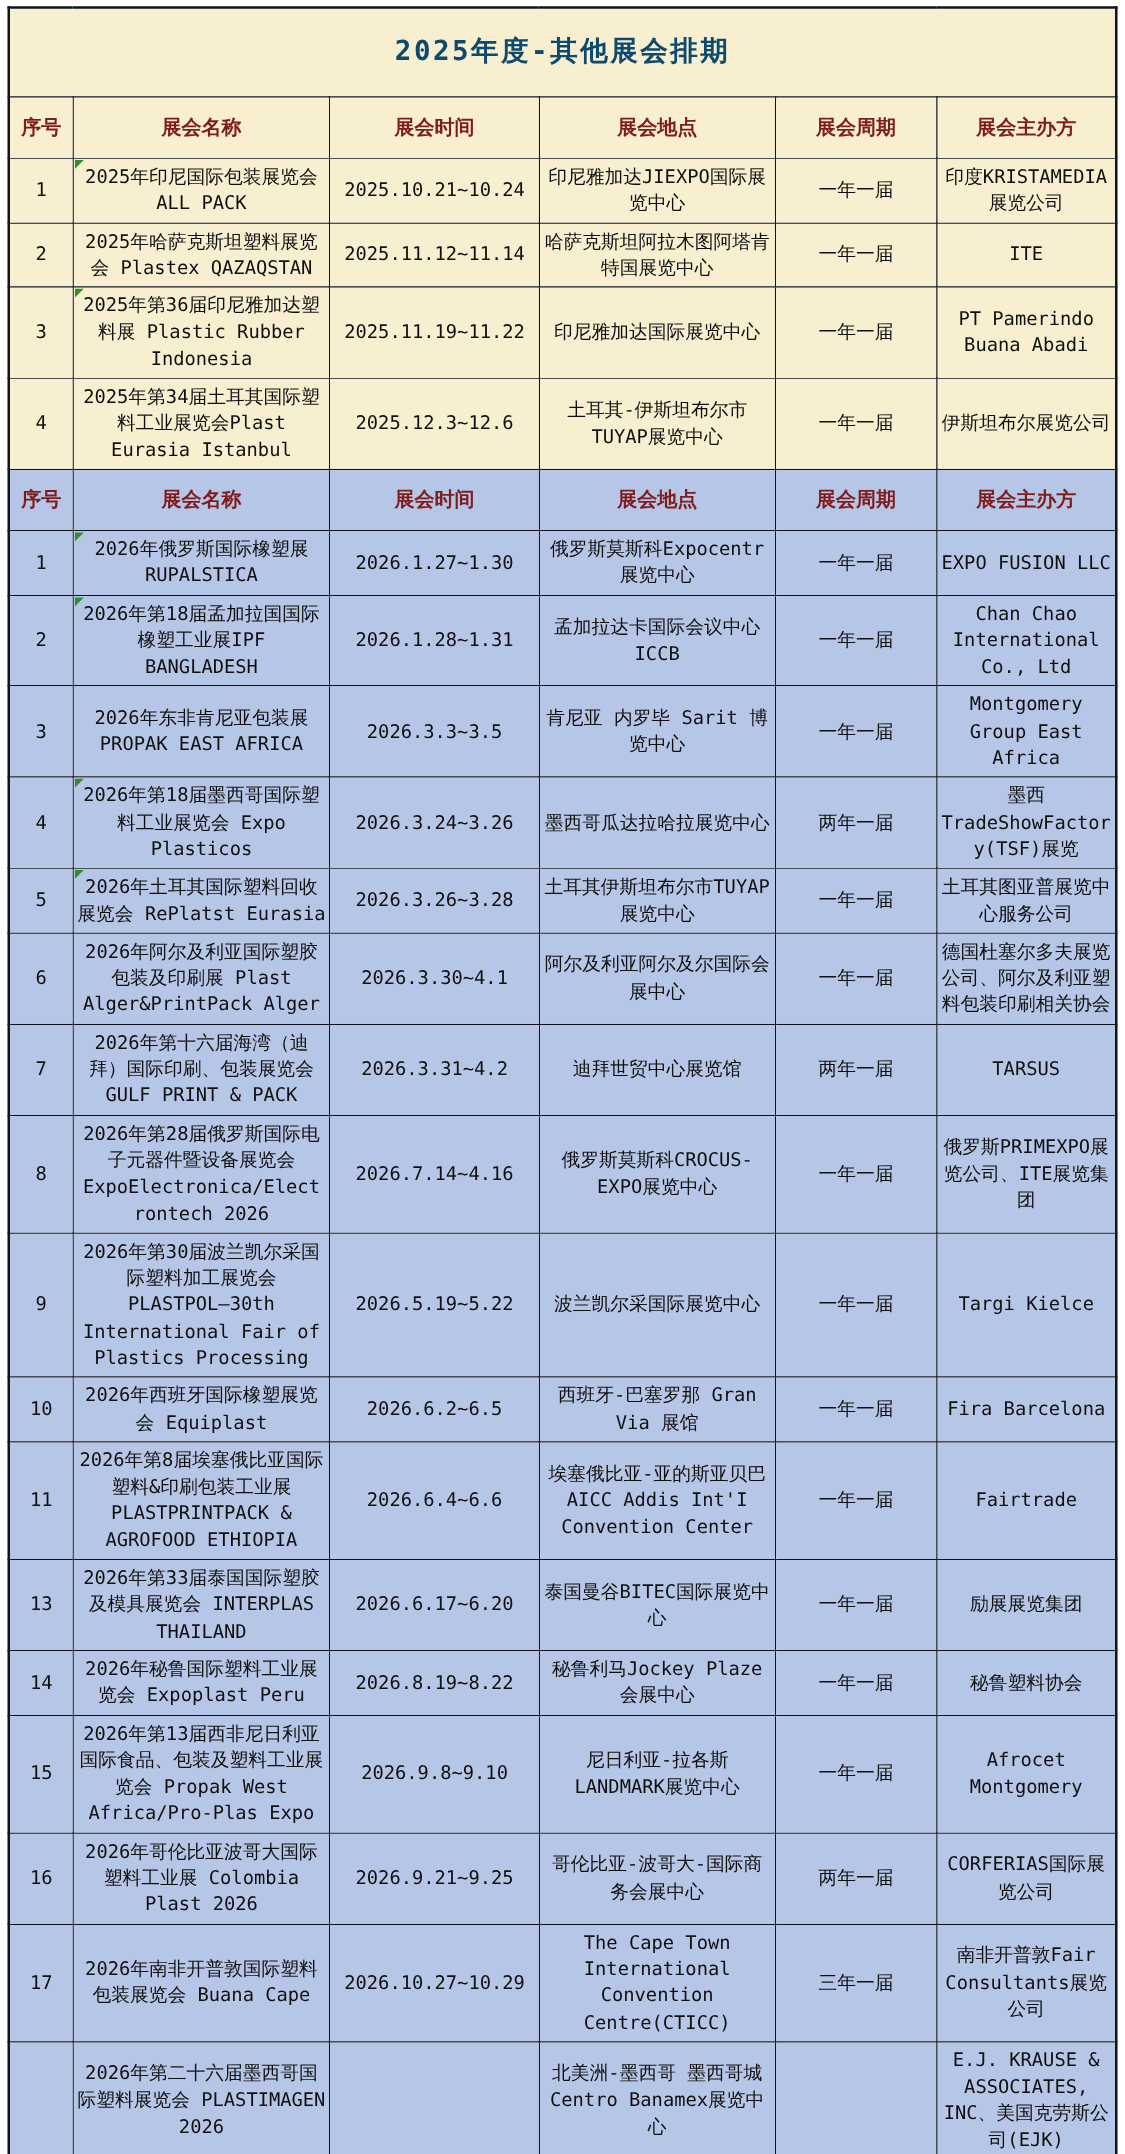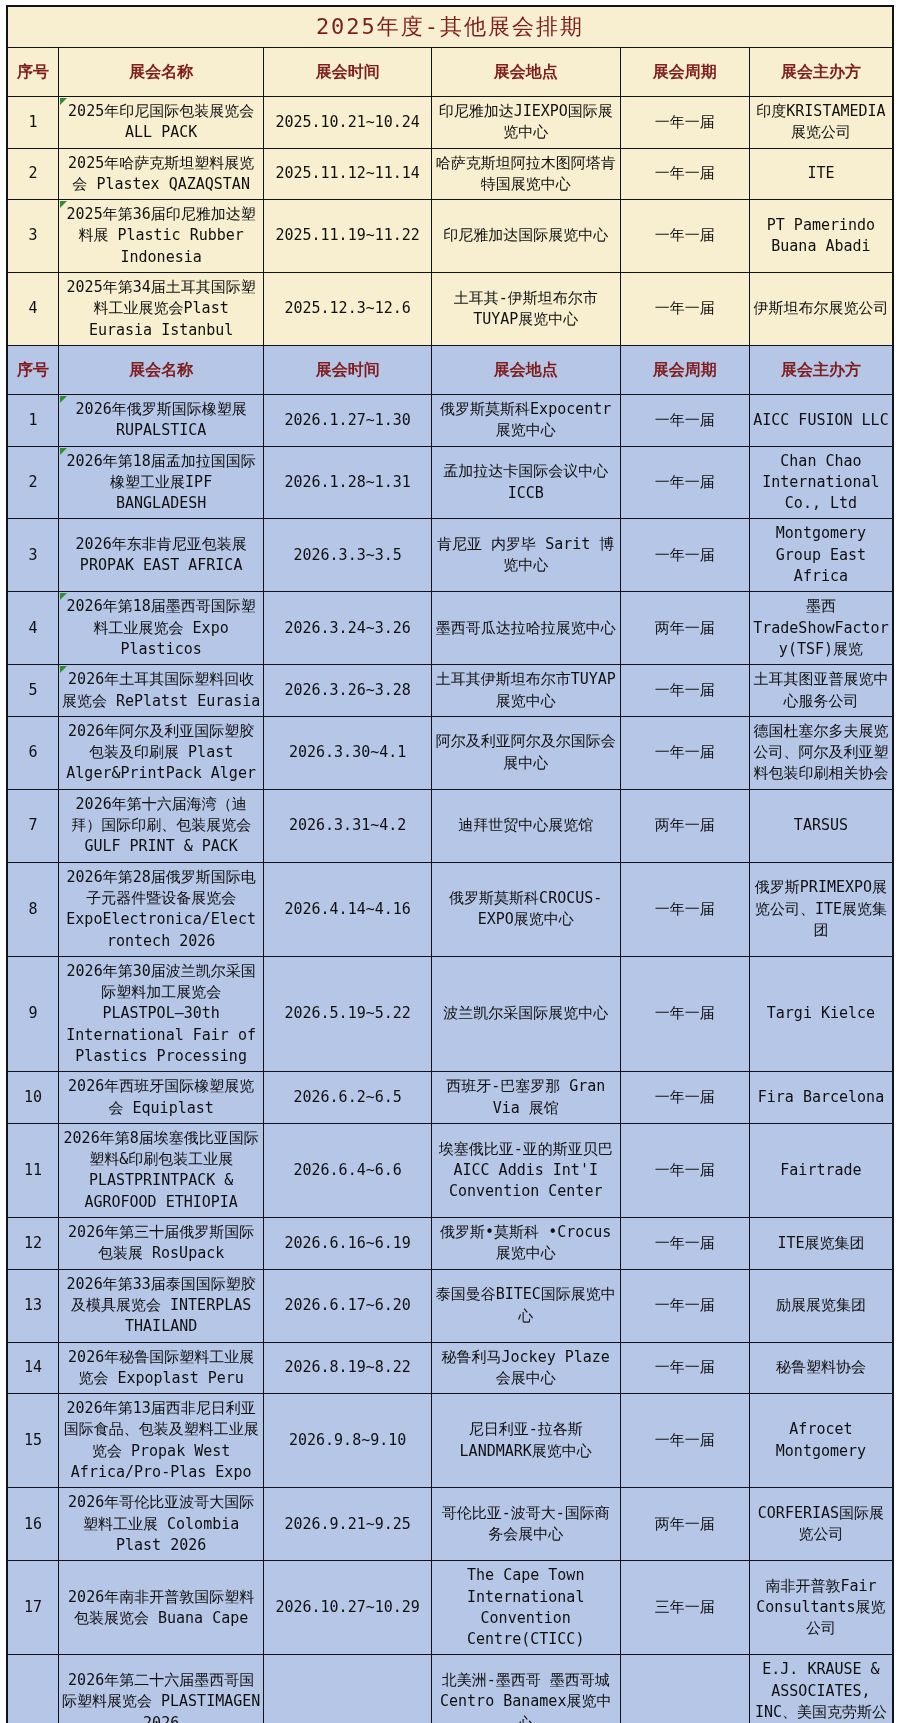--- a/index.html
+++ b/index.html
@@ -29,25 +29,25 @@
     font-size: 15px;
     line-height: 1.42;
     color: #101010;
     word-break: break-word;
     position: relative;
   }
   tr.theme-cream td { background: #F7EFCF; }
   tr.theme-blue  td { background: #B6C6E6; }
   tr.sec-title td {
     font-size: 22px;
-    font-weight: normal;
-    color: #7f1d1d;
+    font-weight: bold;
+    color: #0c4a6e;
     letter-spacing: 2px;
     height: 32px;
-    padding: 4px 0;
+    padding: 19px 0;
   }
   tr.col-head td {
     font-weight: bold;
     font-size: 16px;
     color: #7f1d1d;
     height: 26px;
     padding: 11px 2px;
   }
   td.cell-time { white-space: nowrap; font-size: 14.5px; }
   td.cell-cycle { white-space: nowrap; }
@@ -131,21 +131,21 @@
           <td>展会地点</td>
           <td>展会周期</td>
           <td>展会主办方</td>
         </tr>
         <tr class="data-row theme-blue">
           <td class="cell-no"><span>1</span></td>
           <td class="cell-name"><span class="marker"></span><span>2026年俄罗斯国际橡塑展 RUPALSTICA</span></td>
           <td class="cell-time"><span>2026.1.27~1.30</span></td>
           <td class="cell-location"><span>俄罗斯莫斯科Expocentr展览中心</span></td>
           <td class="cell-cycle"><span>一年一届</span></td>
-          <td class="cell-organizer"><span>AICC FUSION LLC</span></td>
+          <td class="cell-organizer"><span>EXPO FUSION LLC</span></td>
         </tr>
         <tr class="data-row theme-blue">
           <td class="cell-no"><span>2</span></td>
           <td class="cell-name"><span class="marker"></span><span>2026年第18届孟加拉国国际橡塑工业展IPF BANGLADESH</span></td>
           <td class="cell-time"><span>2026.1.28~1.31</span></td>
           <td class="cell-location"><span>孟加拉达卡国际会议中心ICCB</span></td>
           <td class="cell-cycle"><span>一年一届</span></td>
           <td class="cell-organizer"><span>Chan Chao International Co., Ltd</span></td>
         </tr>
         <tr class="data-row theme-blue">
@@ -184,21 +184,21 @@
           <td class="cell-no"><span>7</span></td>
           <td class="cell-name"><span>2026年第十六届海湾（迪拜）国际印刷、包装展览会 GULF PRINT &amp; PACK</span></td>
           <td class="cell-time"><span>2026.3.31~4.2</span></td>
           <td class="cell-location"><span>迪拜世贸中心展览馆</span></td>
           <td class="cell-cycle"><span>两年一届</span></td>
           <td class="cell-organizer"><span>TARSUS</span></td>
         </tr>
         <tr class="data-row theme-blue">
           <td class="cell-no"><span>8</span></td>
           <td class="cell-name"><span>2026年第28届俄罗斯国际电子元器件暨设备展览会ExpoElectronica/Electrontech 2026</span></td>
-          <td class="cell-time"><span>2026.4.14~4.16</span></td>
+          <td class="cell-time"><span>2026.7.14~4.16</span></td>
           <td class="cell-location"><span>俄罗斯莫斯科CROCUS-EXPO展览中心</span></td>
           <td class="cell-cycle"><span>一年一届</span></td>
           <td class="cell-organizer"><span>俄罗斯PRIMEXPO展览公司、ITE展览集团</span></td>
         </tr>
         <tr class="data-row theme-blue">
           <td class="cell-no"><span>9</span></td>
           <td class="cell-name"><span>2026年第30届波兰凯尔采国际塑料加工展览会 PLASTPOL—30th International Fair of Plastics Processing</span></td>
           <td class="cell-time"><span>2026.5.19~5.22</span></td>
           <td class="cell-location"><span>波兰凯尔采国际展览中心</span></td>
           <td class="cell-cycle"><span>一年一届</span></td>
@@ -212,28 +212,20 @@
           <td class="cell-cycle"><span>一年一届</span></td>
           <td class="cell-organizer"><span>Fira Barcelona</span></td>
         </tr>
         <tr class="data-row theme-blue">
           <td class="cell-no"><span>11</span></td>
           <td class="cell-name"><span>2026年第8届埃塞俄比亚国际塑料&amp;印刷包装工业展 PLASTPRINTPACK &amp; AGROFOOD ETHIOPIA</span></td>
           <td class="cell-time"><span>2026.6.4~6.6</span></td>
           <td class="cell-location"><span>埃塞俄比亚-亚的斯亚贝巴 AICC Addis Int'I Convention Center</span></td>
           <td class="cell-cycle"><span>一年一届</span></td>
           <td class="cell-organizer"><span>Fairtrade</span></td>
-        </tr>
-        <tr class="data-row theme-blue">
-          <td class="cell-no"><span>12</span></td>
-          <td class="cell-name"><span>2026年第三十届俄罗斯国际包装展 RosUpack</span></td>
-          <td class="cell-time"><span>2026.6.16~6.19</span></td>
-          <td class="cell-location"><span>俄罗斯•莫斯科 •Crocus 展览中心</span></td>
-          <td class="cell-cycle"><span>一年一届</span></td>
-          <td class="cell-organizer"><span>ITE展览集团</span></td>
         </tr>
         <tr class="data-row theme-blue">
           <td class="cell-no"><span>13</span></td>
           <td class="cell-name"><span>2026年第33届泰国国际塑胶及模具展览会 INTERPLAS THAILAND</span></td>
           <td class="cell-time"><span>2026.6.17~6.20</span></td>
           <td class="cell-location"><span>泰国曼谷BITEC国际展览中心</span></td>
           <td class="cell-cycle"><span>一年一届</span></td>
           <td class="cell-organizer"><span>励展展览集团</span></td>
         </tr>
         <tr class="data-row theme-blue">

